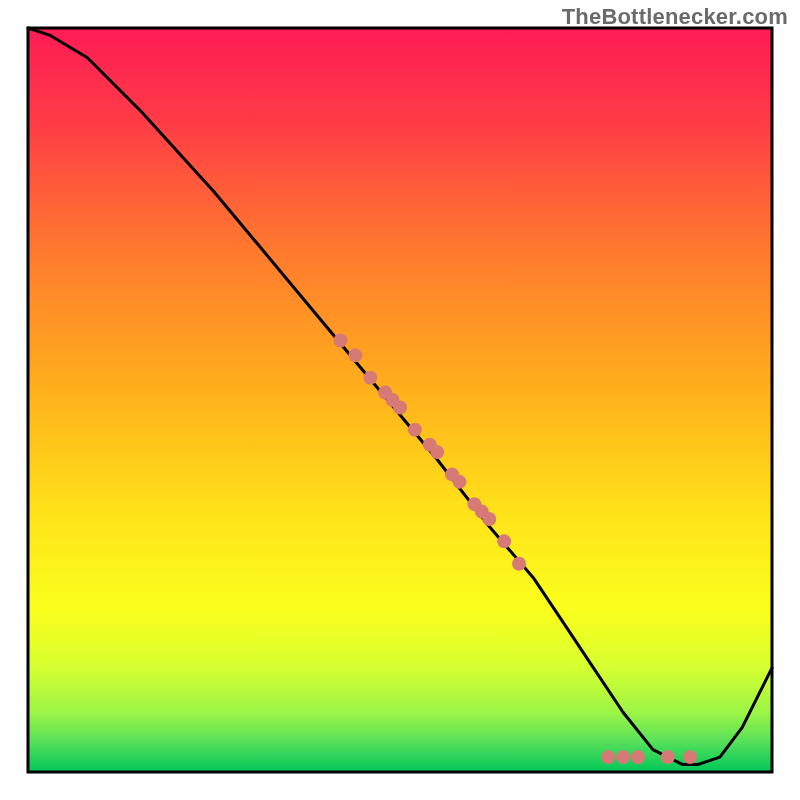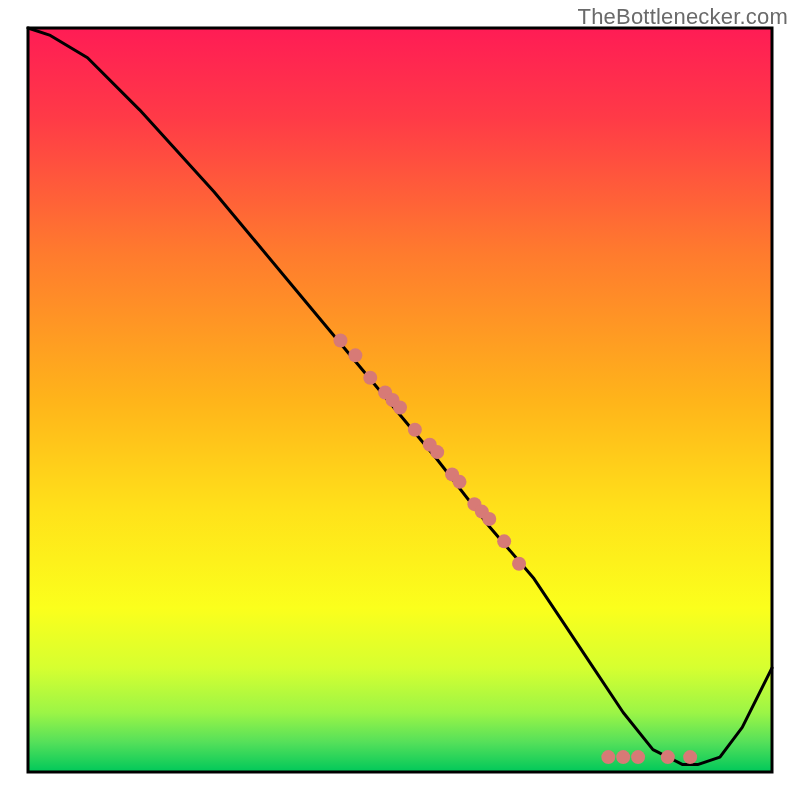--- a/index.html
+++ b/index.html
@@ -14,21 +14,21 @@
   .chart-wrap {
     position: relative;
     width: 800px;
     height: 800px;
   }
   .watermark {
     position: absolute;
     top: 4px;
     right: 12px;
     font-size: 22px;
-    font-weight: 400;
+    font-weight: 700;
     color: #6a6a6a;
     letter-spacing: 0.2px;
     z-index: 5;
     pointer-events: none;
   }
   svg {
     display: block;
   }
 </style>
 </head>

